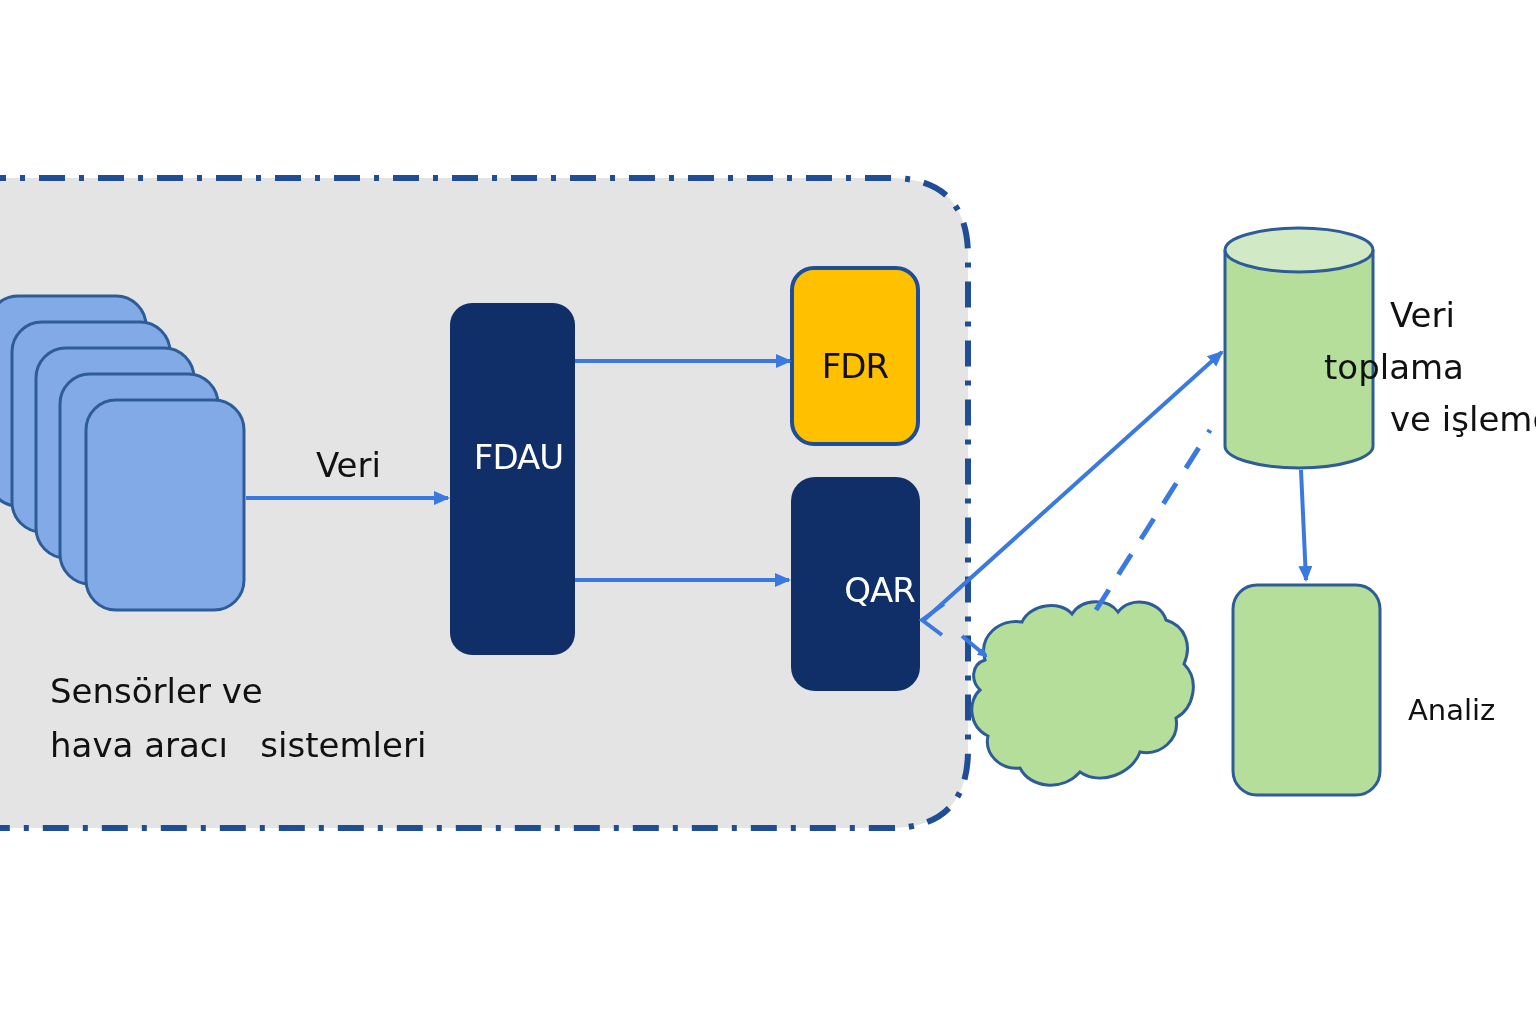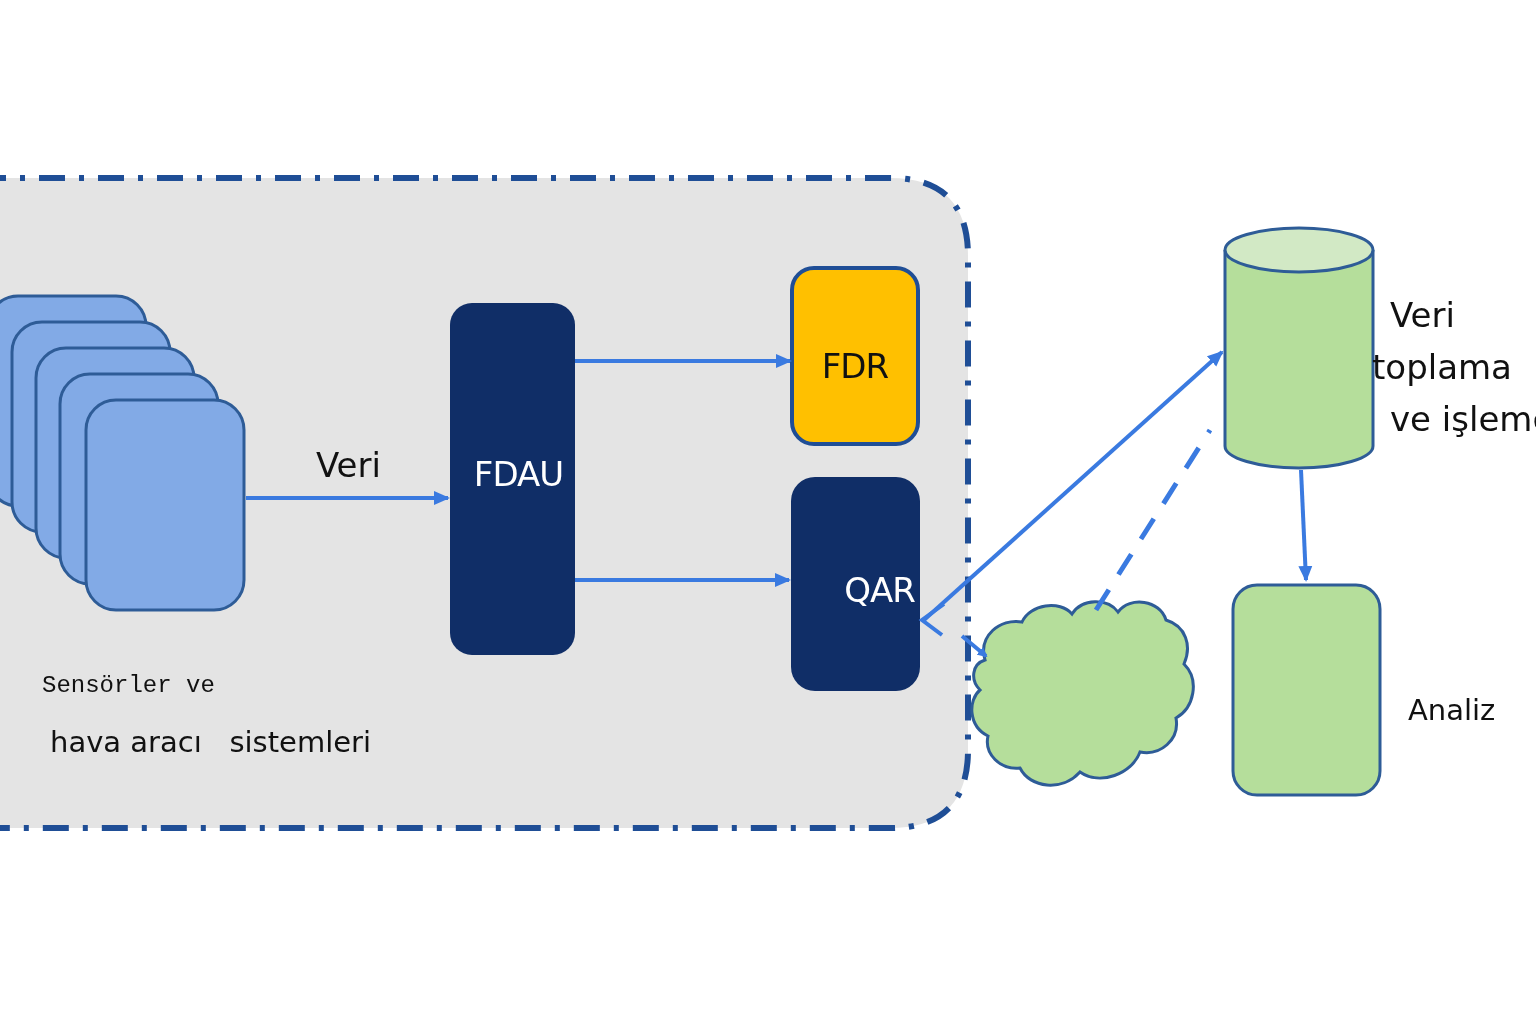--- a/index.html
+++ b/index.html
@@ -98,26 +98,26 @@
 
   <line x1="962" y1="636" x2="986" y2="656" stroke="#3a7ae0" stroke-width="4" marker-end="url(#arrowhead)"></line>
 
   <line x1="1096" y1="610" x2="1210" y2="430" stroke="#3a7ae0" stroke-width="5" stroke-dasharray="24 18"></line>
 
   <line x1="1301" y1="470" x2="1306" y2="580" stroke="#3a7ae0" stroke-width="4" marker-end="url(#arrowhead-big)"></line>
 </svg>
 
 <div class="lbl" style="left:316px; top:432px; font-size:34px;">Veri</div>
 
-<div class="lbl" style="left:42px; top:658px; font-size:24px;font-family:Liberation Mono, monospace;">Sensörler ve</div>
-<div class="lbl" style="left:50px; top:712px; font-size:29px; white-space:pre;">hava aracı   sistemleri</div>
+<div class="lbl" style="left:50px; top:658px; font-size:34px;">Sensörler ve</div>
+<div class="lbl" style="left:50px; top:712px; font-size:34px; white-space:pre;">hava aracı   sistemleri</div>
 
-<div class="box-label" style="left:450px; top:452px; width:137px; height:44px; color:#ffffff;">FDAU</div>
+<div class="box-label" style="left:450px; top:435px; width:137px; height:44px; color:#ffffff;">FDAU</div>
 
 <div class="box-label" style="left:792px; top:344px; width:126px; height:44px; color:#111111;">FDR</div>
 
 <div class="box-label" style="left:791px; top:568px; width:129px; height:44px; color:#ffffff;padding-left:24px;">QAR</div>
 
 <div class="lbl" style="left:1390px; top:282px; font-size:34px;">Veri</div>
-<div class="lbl" style="left:1372px; top:334px; font-size:34px;">toplama</div>
+<div class="lbl" style="left:1324px; top:334px; font-size:34px;">toplama</div>
 <div class="lbl" style="left:1390px; top:386px; font-size:34px;">ve işleme</div>
 
 <div class="lbl" style="left:1408px; top:680px; font-size:29px;">Analiz</div>
 
 </body></html>

